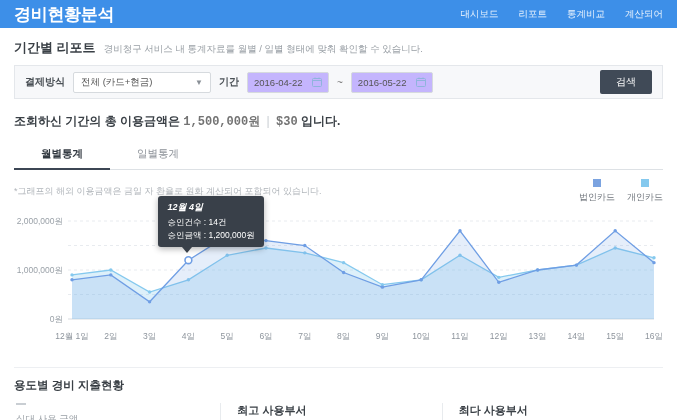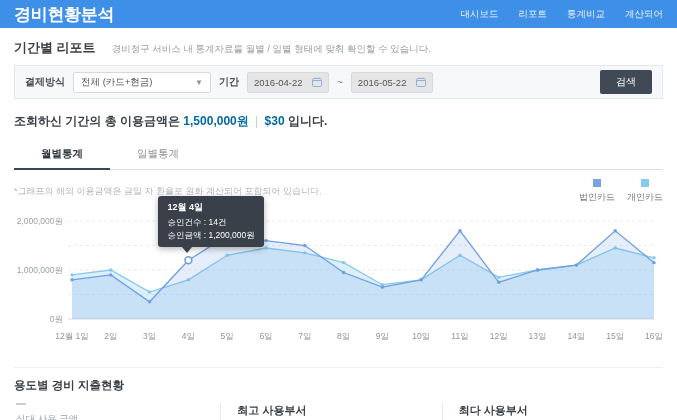--- a/index.html
+++ b/index.html
@@ -10,56 +10,56 @@
     color:#3a4046;
   }
   
   .topnav { height:28px; background:#3d8fe8; display:flex; align-items:center; padding:0 14px; }
   .brand { color:#fff; font-size:17px; font-weight:bold; letter-spacing:-0.3px; }
   .nav-items { margin-left:auto; display:flex; gap:20px;align-items:flex-end; }
   .nav-item { color:#eaf3fd; font-size:9.5px; cursor:pointer; }
 
   .content { padding:0 14px; }
 
-  .page-header { margin-top:11px; display:flex; align-items:baseline; gap:16px; }
+  .page-header { margin-top:11px; display:flex; align-items:baseline; gap:8px; }
   .page-title { font-size:13px; font-weight:bold; }
   .page-subtitle { font-size:9.5px; color:#9aa0a6; }
 
   
   .filter-bar { margin-top:8px; background:#f7f8fa; border:1px solid #e4e7eb; height:34px; display:flex; align-items:center; padding:0 10px; gap:8px; }
   .filter-label { font-size:10px; font-weight:bold; color:#4a5056; }
   .select-box { width:138px; height:21px; background:#fff; border:1px solid #d6dade; border-radius:2px; display:flex; align-items:center; padding:0 7px; font-size:9.5px; color:#555; cursor:pointer; }
   .select-box .chevron { margin-left:auto; font-size:8px; color:#8a9097; }
-  .date-input { width:82px; height:21px; background:#e5e5e5; border:1px solid #d6dade; border-radius:2px; display:flex; align-items:center; padding:0 6px; font-size:9.5px; color:#555; cursor:text; }
+  .date-input { width:82px; height:21px; background:#c4b5fd; border:1px solid #d6dade; border-radius:2px; display:flex; align-items:center; padding:0 6px; font-size:9.5px; color:#555; cursor:text; }
   .cal-icon { margin-left:auto; width:10px; height:10px; flex:none; }
   .tilde { font-size:10px; color:#777; }
   .search-btn { margin-left:auto; background:#404a57; color:#fff; font-size:10px; padding:5px 16px; border:none; border-radius:2px; cursor:pointer; }
 
   
   .summary { margin-top:14px; font-size:12px; font-weight:bold; }
-  .summary .blue { color:#0369a1; }
+  .summary .blue { color:#737373;font-family:Liberation Mono, monospace; }
   .summary .pipe { color:#c9ced3; font-weight:normal; padding:0 3px; }
 
   
   .tabs { margin-top:11px; border-bottom:1px solid #dde1e5; display:flex; }
   .tab { width:96px; text-align:center; font-size:10.5px; color:#8b9097; padding:6px 0 7px; cursor:pointer; }
   .tab.active { color:#333a42; font-weight:bold; border-bottom:2px solid #3c4654; margin-bottom:-1px; }
 
   
   .chart-head { margin-top:9px; display:flex; align-items:center; }
   .chart-note { font-size:9px; color:#b0b5ba; }
   .legend { margin-left:auto; display:flex; gap:12px; align-items:center; }
   .legend-item { display:flex; align-items:center; gap:4px; font-size:9px; color:#6b7178;flex-direction:column; }
   .legend-swatch { width:8px; height:8px; }
 
   .chart-wrap { position:relative; margin-top:3px; }
   svg text { font-family:"Liberation Sans","DejaVu Sans",sans-serif; }
 
   .tooltip { position:absolute; background:#394049; color:#fff; border-radius:3px; padding:5px 9px; font-size:8.5px; line-height:1.55; box-shadow:0 2px 6px rgba(0,0,0,.3); white-space:nowrap; z-index:5; }
-  .tooltip .tt-title { font-weight:bold; font-size:9px; margin-bottom:1px; }
+  .tooltip .tt-title { font-weight:bold; font-size:9px; margin-bottom:1px;font-style:italic; }
   .tooltip:after { content:''; position:absolute; left:24px; bottom:-6px; width:0; height:0;
     border-left:5px solid transparent; border-right:5px solid transparent; border-top:6px solid #394049; }
 
   
   .section { margin-top:14px; border-top:1px solid #edeff2; padding-top:10px; }
   .section-title { font-size:11.5px; font-weight:bold; }
   .cols { display:flex; margin-top:10px; }
   .col { flex:1; padding:0 16px; min-width:0; }
   .col:first-child { padding-left:2px; }
   .col + .col { border-left:1px solid #e8ebee; }

